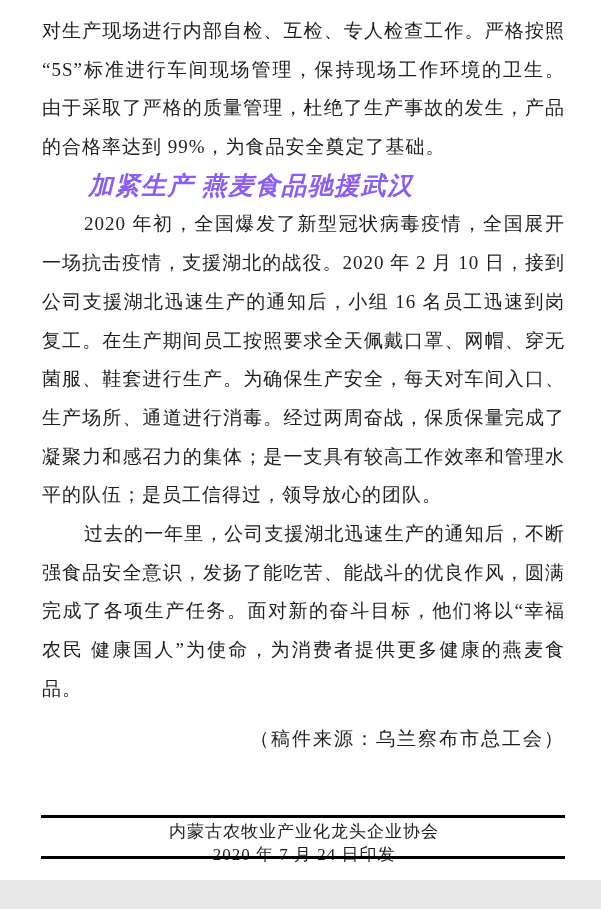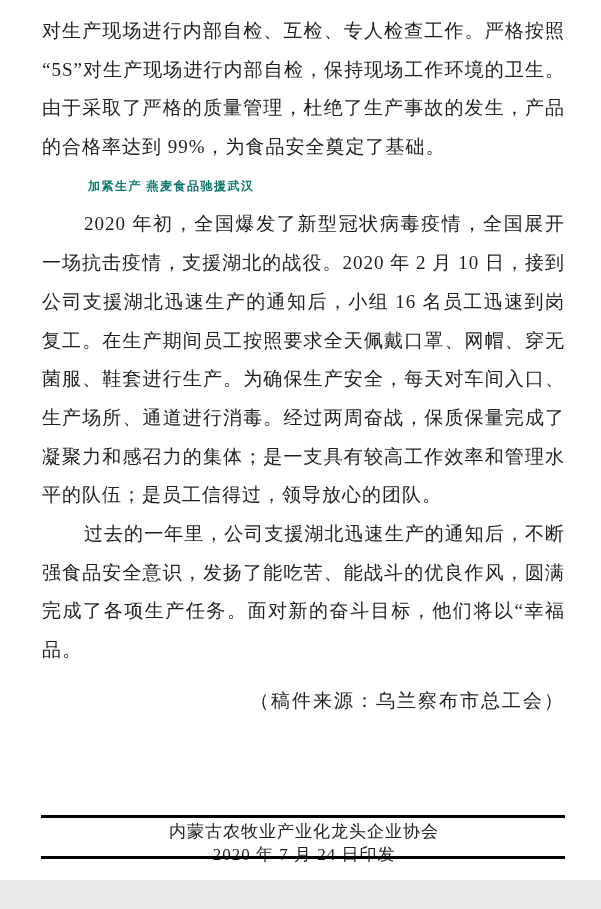--- a/index.html
+++ b/index.html
@@ -35,24 +35,25 @@
   }
   .stretch {
     text-align: justify;
     text-align-last: justify;
   }
   .indent {
     text-indent: 42px;
   }
   .heading {
     font-weight: bold;
-    font-size: 12px;
-    color: #0f766e;
+    font-size: 25px;
+    color: #8b5cf6;
     text-indent: 46px;
     letter-spacing: 1.5px;
+    font-style: italic;
   }
   .source {
     text-align: right;
     text-align-last: right;
     letter-spacing: 2px;
     margin-top: 12px;
   }
   .footer-rule {
     position: absolute;
     left: 41px;
@@ -88,38 +89,39 @@
     color: #111111;
   }
 </style>
 </head>
 <body>
 
 <div class="page">
 
   <div class="text-block">
     <div class="line stretch">对生产现场进行内部自检、互检、专人检查工作。严格按照</div>
-    <div class="line stretch">“5S”对生产现场进行内部自检，保持现场工作环境的卫生。</div>
+    <div class="line stretch">“5S”标准进行车间现场管理，保持现场工作环境的卫生。</div>
     <div class="line stretch">由于采取了严格的质量管理，杜绝了生产事故的发生，产品</div>
     <div class="line">的合格率达到 99%，为食品安全奠定了基础。</div>
 
     <div class="line heading">加紧生产 燕麦食品驰援武汉</div>
 
     <div class="line stretch indent">2020 年初，全国爆发了新型冠状病毒疫情，全国展开了</div>
     <div class="line stretch">一场抗击疫情，支援湖北的战役。2020 年 2 月 10 日，接到</div>
     <div class="line stretch">公司支援湖北迅速生产的通知后，小组 16 名员工迅速到岗</div>
     <div class="line stretch">复工。在生产期间员工按照要求全天佩戴口罩、网帽、穿无</div>
     <div class="line stretch">菌服、鞋套进行生产。为确保生产安全，每天对车间入口、</div>
     <div class="line stretch">生产场所、通道进行消毒。经过两周奋战，保质保量完成了</div>
     <div class="line stretch">凝聚力和感召力的集体；是一支具有较高工作效率和管理水</div>
     <div class="line">平的队伍；是员工信得过，领导放心的团队。</div>
 
     <div class="line stretch indent">过去的一年里，公司支援湖北迅速生产的通知后，不断加</div>
     <div class="line stretch">强食品安全意识，发扬了能吃苦、能战斗的优良作风，圆满</div>
     <div class="line stretch">完成了各项生产任务。面对新的奋斗目标，他们将以“幸福</div>
+    <div class="line stretch">农民 健康国人”为使命，为消费者提供更多健康的燕麦食</div>
     <div class="line">品。</div>
 
     <div class="line source">（稿件来源：乌兰察布市总工会）</div>
   </div>
 
   <div class="footer-rule rule-top"></div>
 
   <div class="footer-row">
     <span>内蒙古农牧业产业化龙头企业协会</span>
     <span>2020 年 7 月 24 日印发</span>

